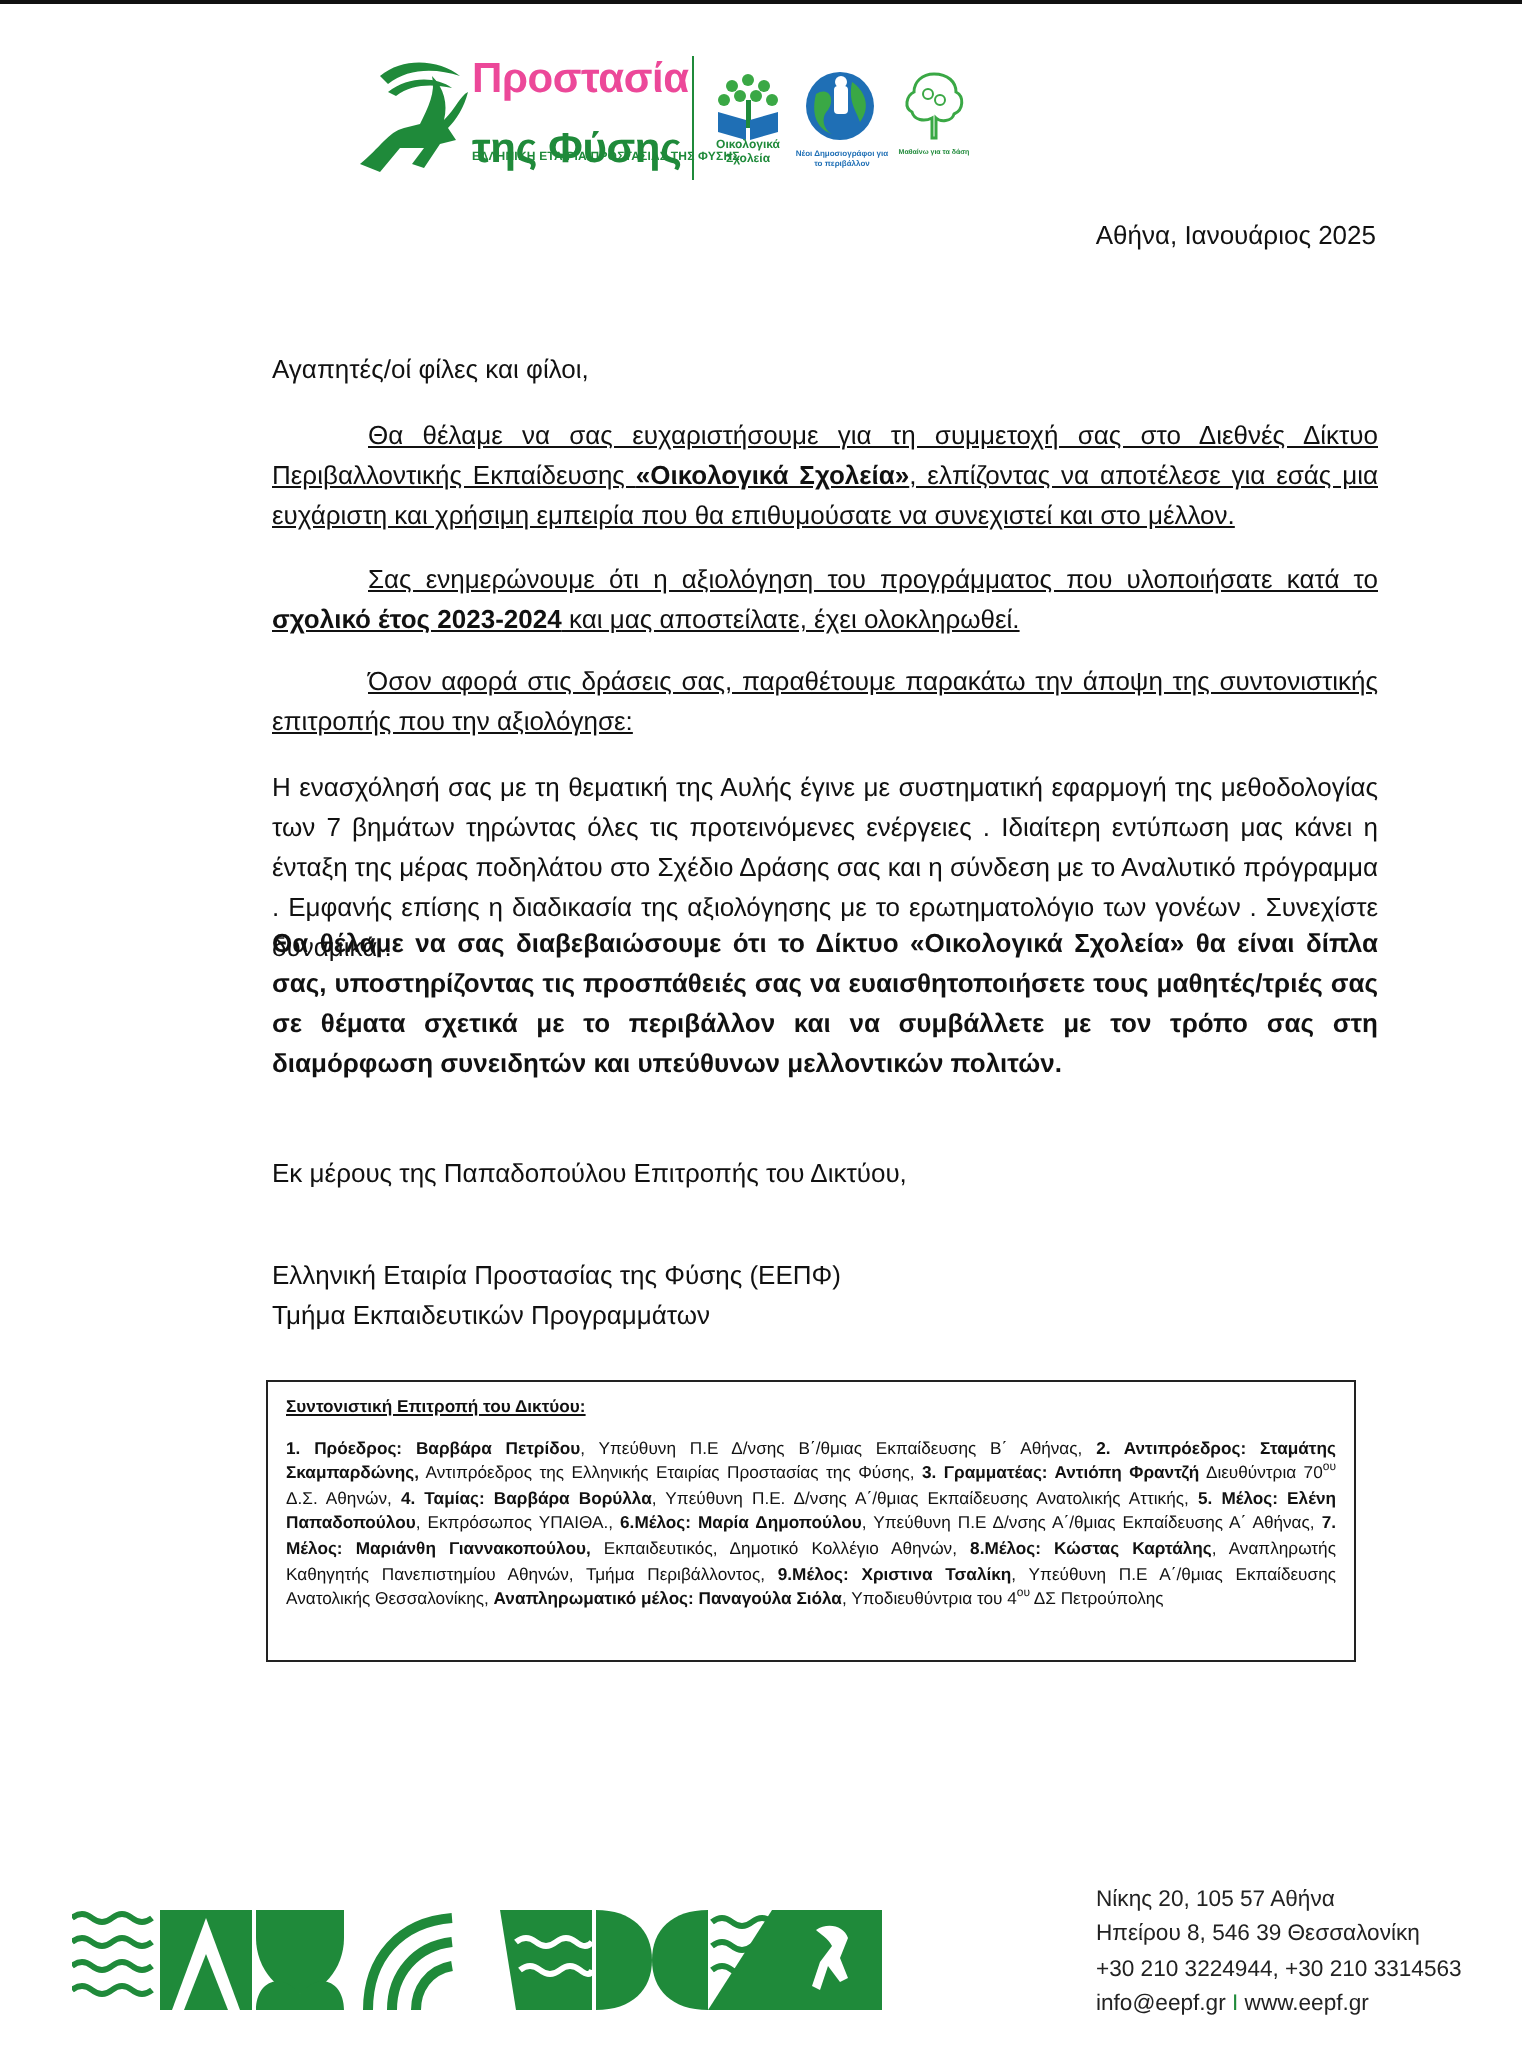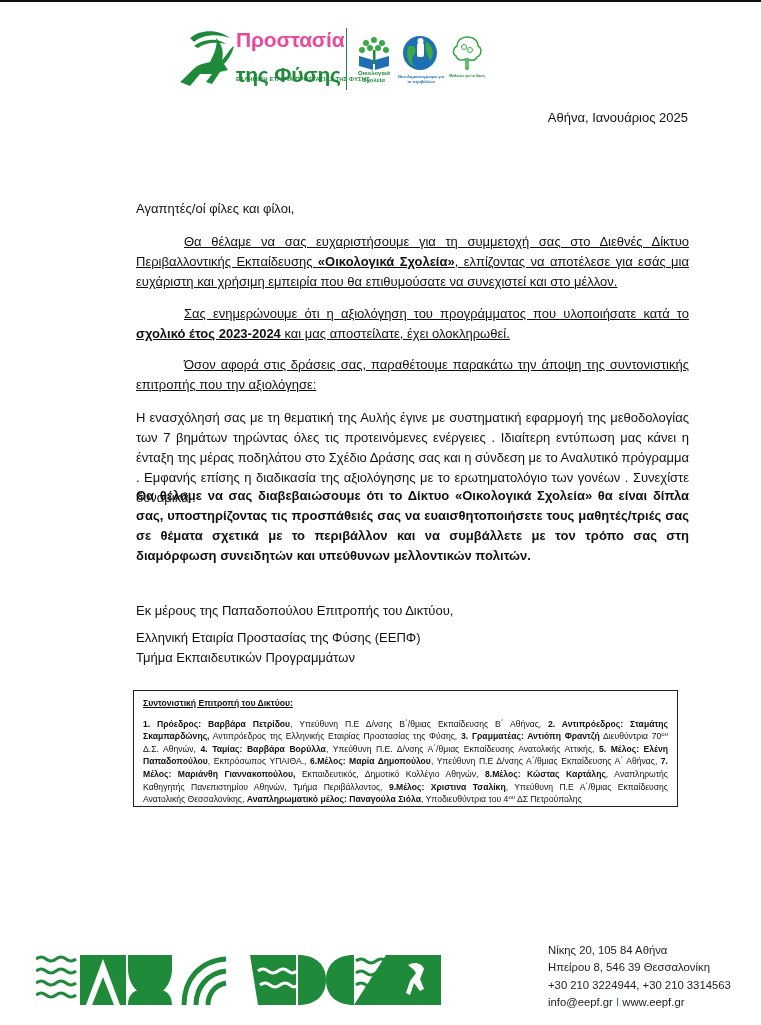--- a/index.html
+++ b/index.html
@@ -14,29 +14,29 @@
   .logo-divider { position: absolute; left: 346px; top: 28px; width: 1px; height: 62px; background: #1f8a3a; }
   .eco-logo { position: absolute; left: 354px; top: 30px; width: 40px; height: 60px; }
   .eco-label { position: absolute; left: 354px; top: 70px; width: 40px; text-align: center; font-size: 6px; font-weight: bold; color: #1f8a3a; line-height: 7px; }
   .globe-logo { position: absolute; left: 400px; top: 33px; width: 40px; height: 40px; }
   .globe-label { position: absolute; left: 397px; top: 74px; width: 48px; text-align: center; font-size: 4px; color: #1f6fb5; line-height: 5px; font-weight: bold;}
   .tree-logo { position: absolute; left: 450px; top: 33px; width: 34px; height: 40px; }
   .tree-label { position: absolute; left: 447px; top: 74px; width: 40px; text-align: center; font-size: 3.5px; color: #1f8a3a; line-height: 4.5px; font-weight: bold;}
 
   .date { position: absolute; right: 73px; top: 110px; font-size: 13px; }
 
-  .body { position: absolute; left: 136px; width: 553px; font-size: 13px; line-height: 20px; text-align: justify; margin-top: 24px; }
+  .body { position: absolute; left: 136px; width: 553px; font-size: 13px; line-height: 20px; text-align: justify; }
   .p { margin: 0; }
   .indent { text-indent: 48px; text-decoration: underline; }
   b { font-weight: bold; }
   .it { }
 
   .sig { position: absolute; left: 136px; top: 628px; font-size: 13px; line-height: 20px; }
 
-  .box { position: absolute; left: 133px; top: 690px; width: 545px; height: 117px; border: 1.5px solid #222; box-sizing: border-box; padding: 6px 9px; font-size: 8.6px; line-height: 12.6px; }
+  .box { position: absolute; left: 133px; top: 690px; width: 545px; height: 141px; border: 1.5px solid #222; box-sizing: border-box; padding: 6px 9px; font-size: 8.6px; line-height: 12.6px; }
   .box-title { font-weight: bold; text-decoration: underline; margin-bottom: 8px; }
   .box-text { text-align: justify; }
   sup { font-size: 6px; vertical-align: top; line-height: 8px; }
 
   .footer-art { position: absolute; left: 36px; top: 955px; width: 405px; height: 50px; }
   .footer-addr { position: absolute; left: 548px; top: 942px; font-size: 11.3px; line-height: 17.3px; color: #222; }
 </style>
 </head>
 <body>
 
@@ -151,17 +151,17 @@
   <g fill="none" stroke="#1f8a3a" stroke-width="3">
     <path d="M320 6 q5 -4 10 0 t10 0 t10 0"></path>
     <path d="M320 18 q5 -4 10 0 t10 0 t10 0"></path>
     <path d="M320 30 q5 -4 10 0 t10 0"></path>
   </g>
   <path d="M350 0 L405 0 L405 50 L318 50 Z" fill="#1f8a3a"></path>
   <path d="M372 10 C378 6, 386 8, 388 14 L384 24 L388 34 L384 36 L378 28 L374 40 L370 38 L374 26 L380 18 C378 14, 374 12, 372 10 Z" fill="#fff"></path>
 </svg>
 
 <div class="footer-addr">
-  <div>Νίκης 20, 105 84 Αθήνα</div>
+  <div>Νίκης 20, 105 57 Αθήνα</div>
   <div>Ηπείρου 8, 546 39 Θεσσαλονίκη</div>
   <div>+30 210 3224944, +30 210 3314563</div>
   <div><span>info@eepf.gr</span><span style="color:#1f8a3a"> I </span><span>www.eepf.gr</span></div>
 </div>
 
 </body></html>

